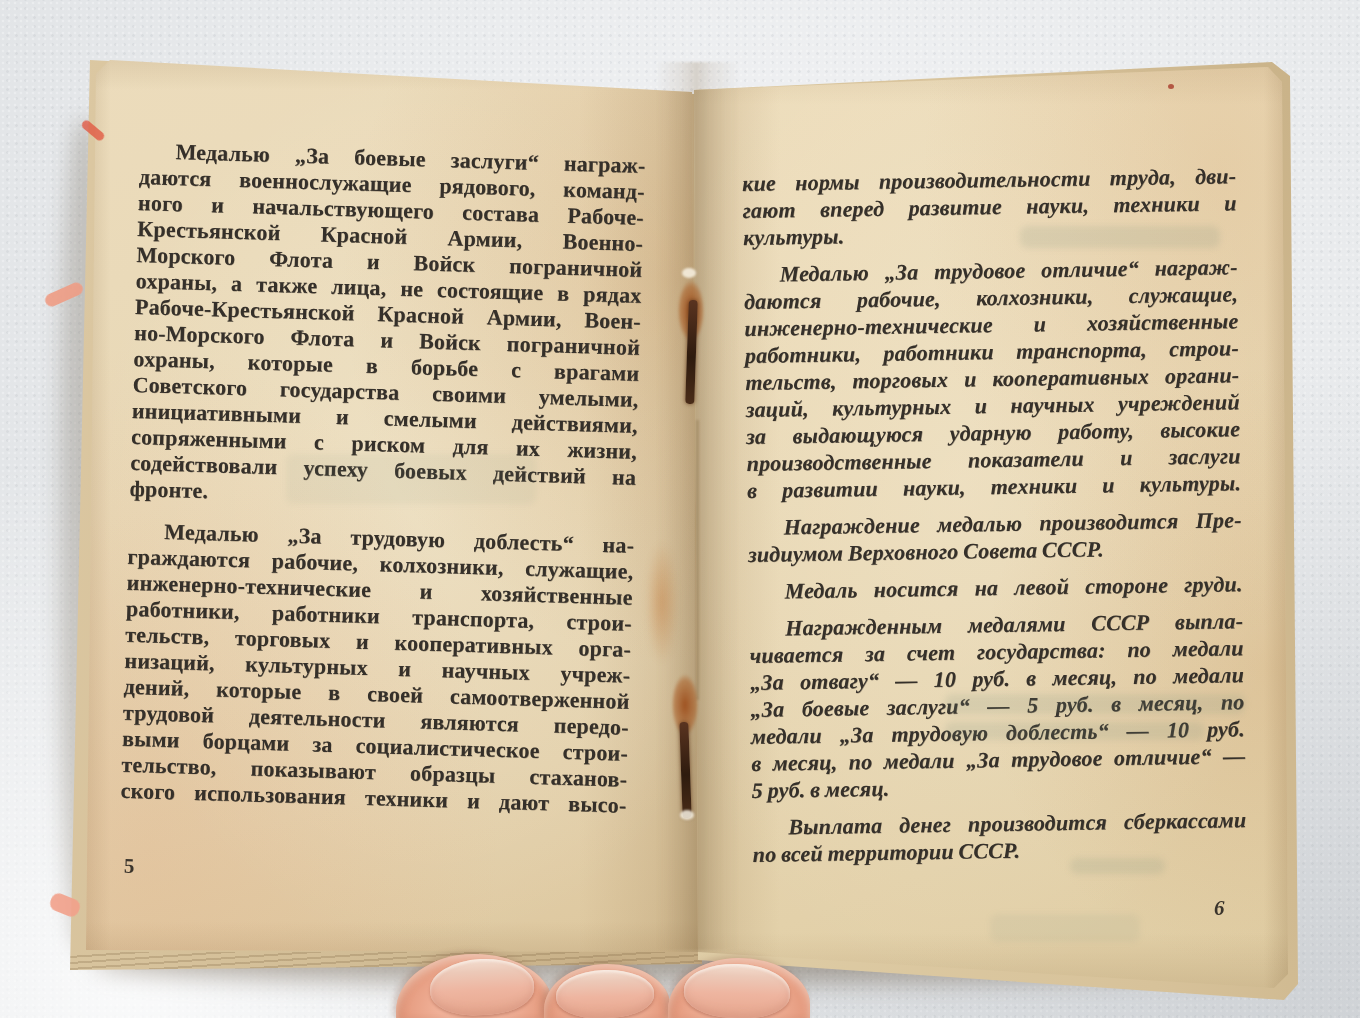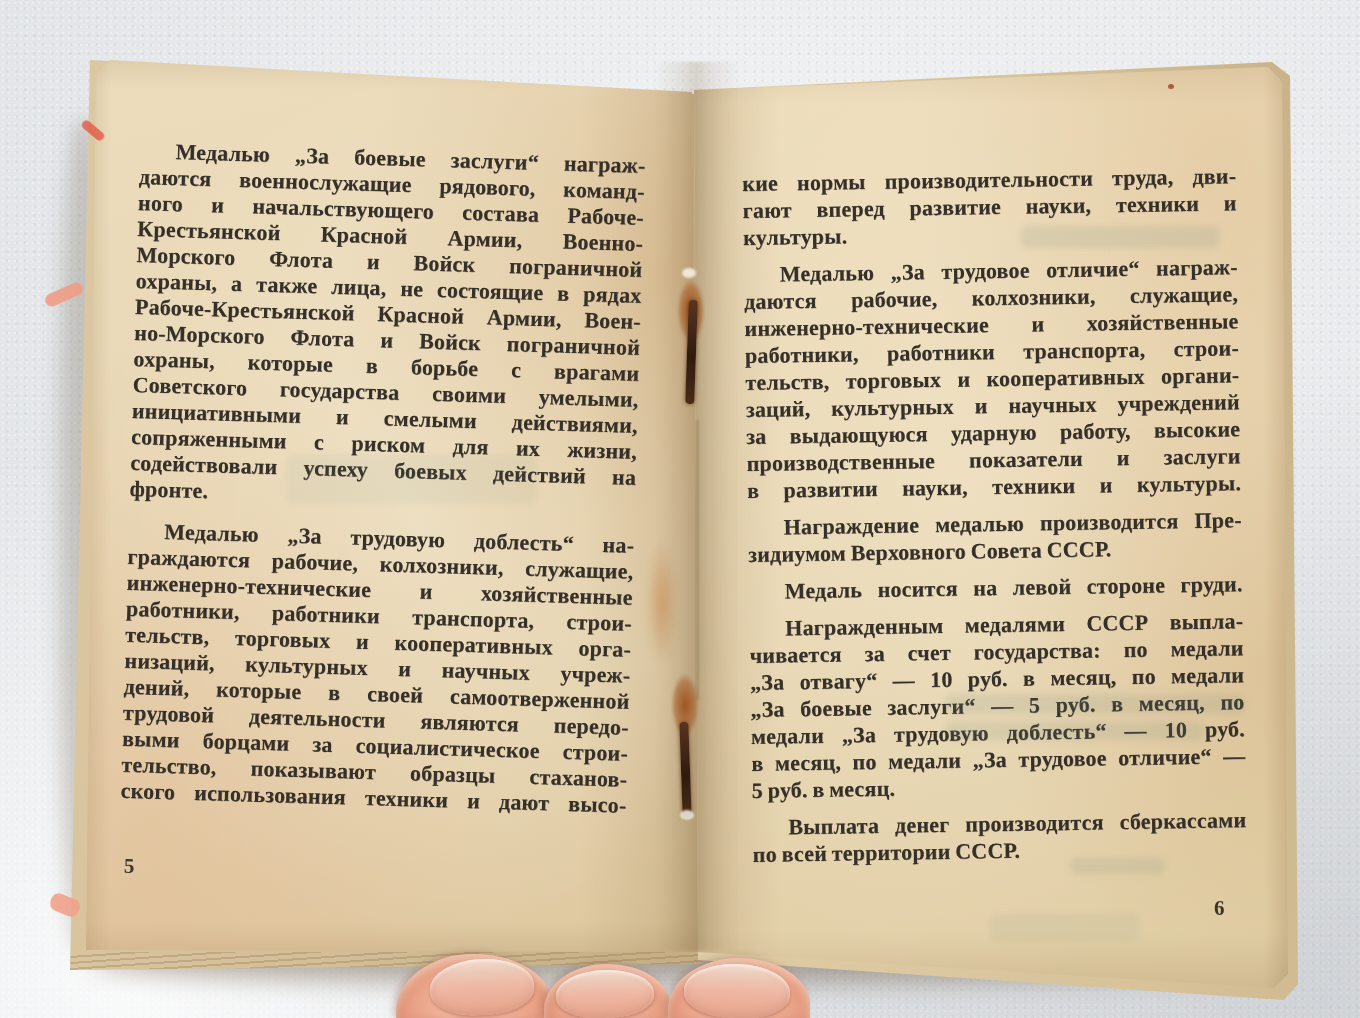--- a/index.html
+++ b/index.html
@@ -45,21 +45,21 @@
       linear-gradient(168deg,#ecdcbc 0%,#e8d8b6 45%,#e3d0ab 78%,#ddc79e 100%);}
   .page-right{left:690px;top:58px;width:604px;height:940px;
     clip-path:polygon(4px 32px,578px 9px,592px 24px,598px 916px,584px 930px,8px 894px);
     background:
       radial-gradient(ellipse at 88% 12%, rgba(200,140,80,.16), transparent 40%),
       radial-gradient(ellipse at 96% 65%, rgba(190,130,70,.18), transparent 35%),
       radial-gradient(ellipse at 45% 45%, rgba(255,250,235,.22), transparent 70%),
       linear-gradient(to right, rgba(115,88,50,.30) 0%, rgba(140,105,60,.14) 6%, transparent 15%),
       linear-gradient(to left, rgba(130,100,60,.28) 0%, transparent 5%),
       linear-gradient(to bottom, rgba(150,120,80,.16) 0%, transparent 5%, transparent 93%, rgba(150,120,80,.25) 100%),
-      linear-gradient(160deg,#eedebd 0%,#e7d6b2 55%,#dfcca2 100%);}
+      linear-gradient(160deg,#eedebd 0%,#e7d6b2 55%,#dfcca2 100%); font-style: italic;}
   
   .spine{position:absolute;left:656px;top:62px;width:84px;height:888px;z-index:9;pointer-events:none;
     background:linear-gradient(to right, transparent 0%, rgba(125,95,55,.10) 30%,
       rgba(125,95,55,.20) 48%, rgba(125,95,55,.10) 64%, transparent 100%);filter:blur(1px);}
   .crease{position:absolute;left:696px;top:420px;width:3px;height:280px;z-index:10;
     background:rgba(118,88,50,.28);filter:blur(1px);}
   .staple{position:absolute;width:44px;height:142px;z-index:12;}
   .staple .rust{position:absolute;left:4px;top:0;width:34px;height:78px;filter:blur(1px);
     background:radial-gradient(closest-side, rgba(156,76,26,.92), rgba(170,95,40,.55) 62%, transparent 80%);}
   .staple .bar{position:absolute;left:17px;top:28px;width:9px;height:104px;border-radius:4px;

